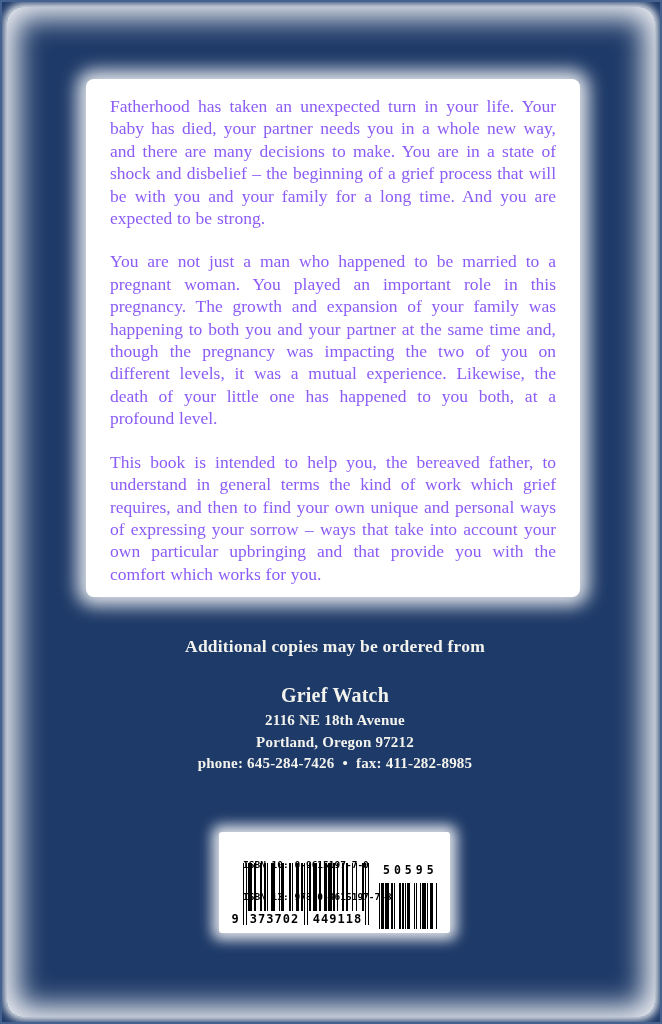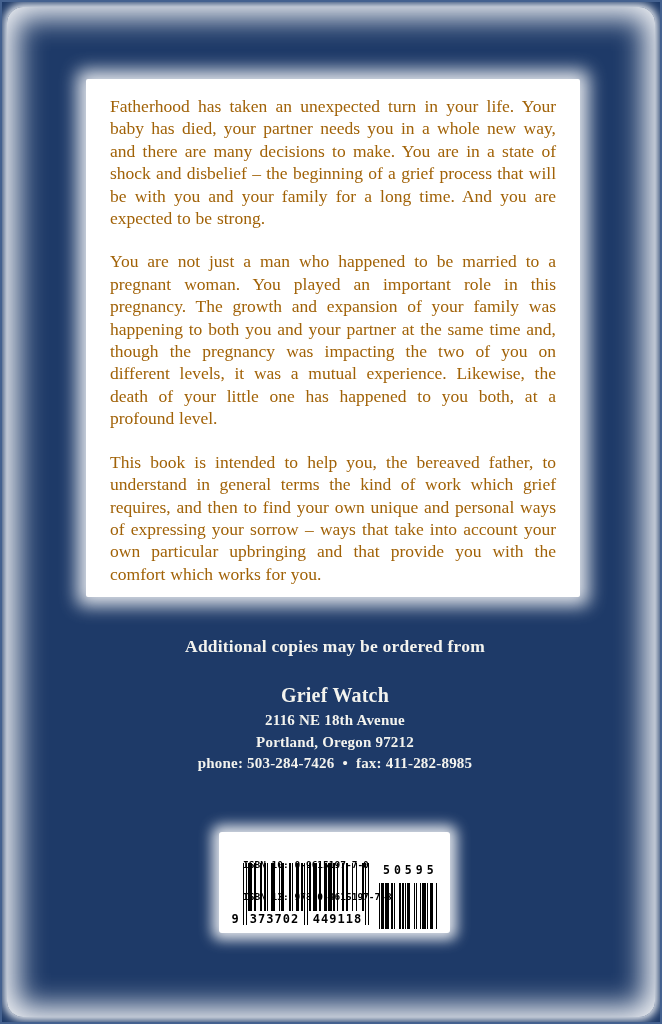--- a/index.html
+++ b/index.html
@@ -25,23 +25,23 @@
   
   .text-panel {
     position: absolute;
     left: 84px;
     top: 77px;
     width: 494px;
     min-height: 516px;
     box-sizing: border-box;
     padding: 16px 24px 12px 24px;
     background: #ffffff;
-    border-radius: 2px;
+    border-radius: 8px;
     box-shadow: 0 0 17px 9px rgba(255,255,255,0.85);
-    color: #a16207;
+    color: #8b5cf6;
     font-size: 17.5px;
     line-height: 22.4px;
     text-align: justify;
     word-spacing: 0.5px;
   }
   .text-panel p { margin: 0 0 21px 0; }
   .text-panel p:last-child { margin-bottom: 0; }
   
   .ordering {
     position: absolute;
@@ -127,21 +127,21 @@
     <p>Fatherhood has taken an unexpected turn in your life.  Your baby has died, your partner needs you in a whole new way, and there are many decisions to make.  You are in a state of shock and disbelief – the beginning of a grief process that will be with you and your family for a long time.  And you are expected to be strong.</p>
     <p>You are not just a man who happened to be married to a pregnant woman.  You played an important role in this pregnancy.  The growth and expansion of your family was happening to both you and your partner at the same time and, though the pregnancy was impacting the two of you on different levels, it was a mutual experience.  Likewise, the death of your little one has happened to you both, at a profound level.</p>
     <p>This book is intended to help you, the bereaved father, to understand in general terms the kind of work which grief requires, and then to find your own unique and personal ways of expressing your sorrow – ways that take into account your own particular upbringing and that provide you with the comfort which works for you.</p>
   </div>
 
   <div class="ordering">
     <div class="order-heading">Additional copies may be ordered from</div>
     <div class="company">Grief Watch</div>
     <div class="addr">2116 NE 18th Avenue</div>
     <div class="addr">Portland, Oregon 97212</div>
-    <div class="addr"><span>phone: 503-284-7426</span><span class="bullet">•</span><span>fax: 411-282-8985</span></div>
+    <div class="addr"><span>phone: 645-284-7426</span><span class="bullet">•</span><span>fax: 411-282-8985</span></div>
   </div>
 
   <div class="barcode-box">
     <div class="isbn-lines">
       <div>ISBN 10: 0-9615197-7-0</div>
       <div>ISBN 13: 978-0-9615197-7-3</div>
     </div>
     <div class="main-barcode">
       <div class="bars">
           <svg viewBox="0 0 95 60" width="100%" height="100%" preserveAspectRatio="none" shape-rendering="crispEdges" fill="#000">

